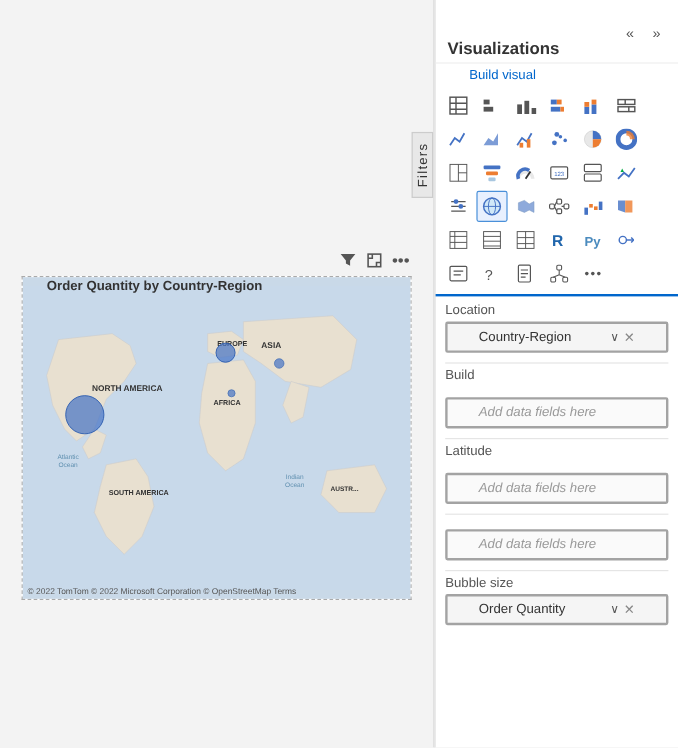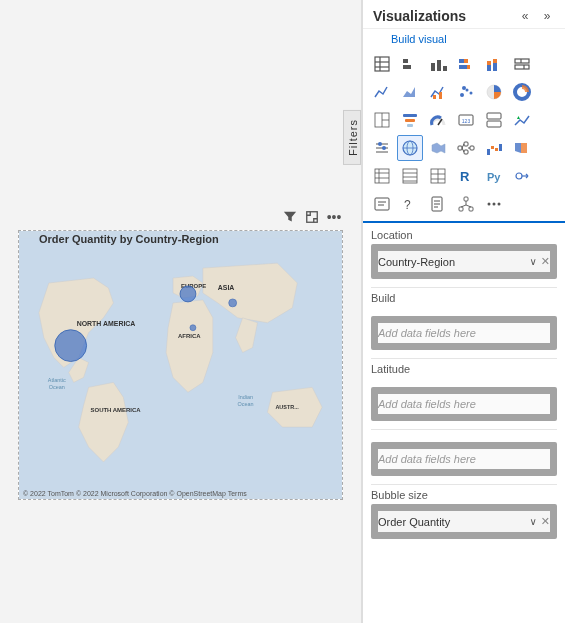--- a/index.html
+++ b/index.html
@@ -117,20 +117,21 @@
       align-items: center;
       justify-content: space-between;
       padding: 8px 10px 4px 10px;
       border-bottom: 1px solid #eee;
     }
 
     .viz-title {
       font-size: 14px;
       font-weight: 600;
       color: #333;
+      margin-top: 24px;
     }
 
     .viz-header-icons {
       display: flex;
       gap: 6px;
     }
 
     .viz-header-icon {
       font-size: 12px;
       color: #555;
@@ -199,23 +200,23 @@
 
     .field-label {
       font-size: 11px;
       color: #555;
       margin-bottom: 3px;
       font-weight: 400;
     }
 
     .field-value {
       background: #f5f5f5;
-      border: 7px solid #a3a3a3;
+      border: 2px solid #a3a3a3;
       border-radius: 2px;
-      padding: 4px 0;
+      padding: 4px 26px;
       font-size: 11px;
       color: #333;
       display: flex;
       align-items: center;
       justify-content: space-between;
       min-height: 26px;
     }
 
     .field-value.empty {
       color: #999;

